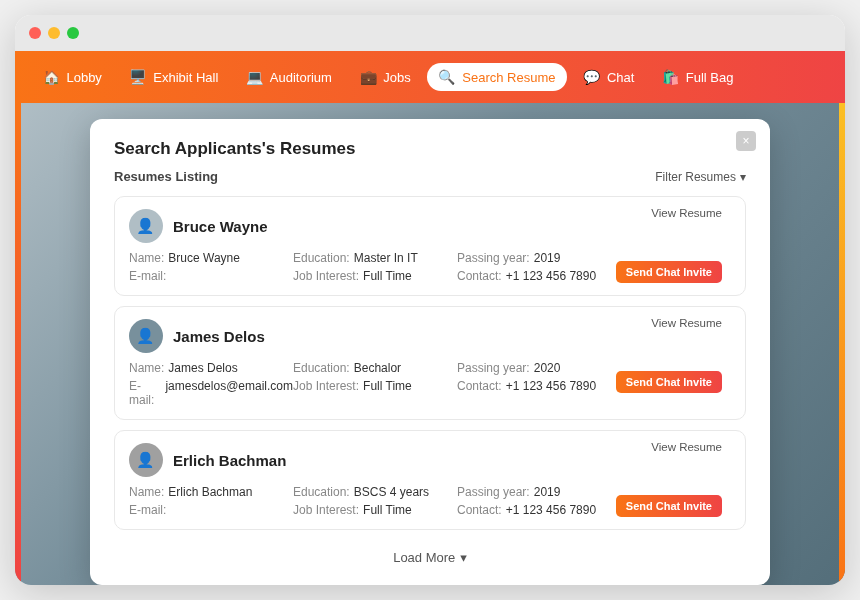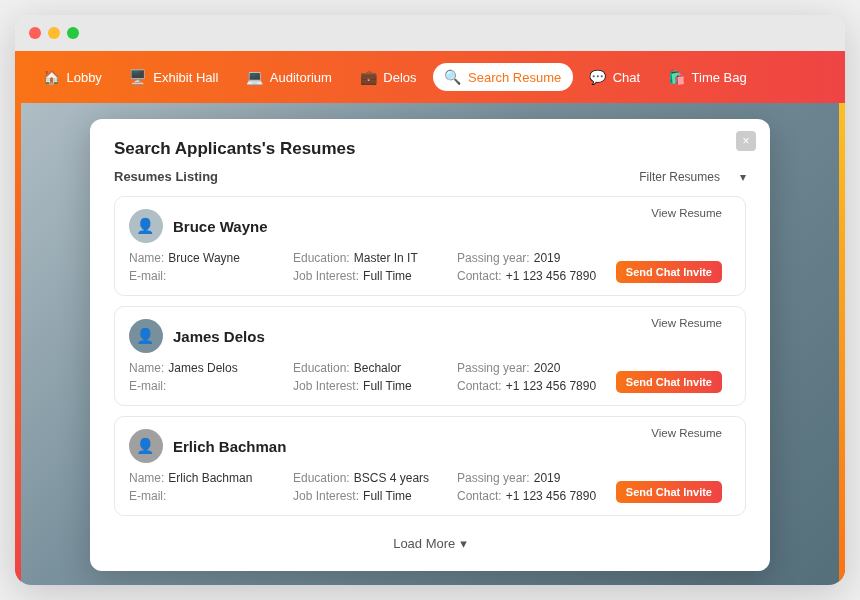--- a/index.html
+++ b/index.html
@@ -137,21 +137,21 @@
 
     .modal-subtitle {
       font-size: 13px;
       font-weight: 600;
       color: #444;
     }
 
     .filter-btn {
       display: flex;
       align-items: center;
-      gap: 20px;
+      gap: 4px;
       font-size: 12px;
       color: #555;
       cursor: pointer;
     }
 
     
     .applicant-card {
       border: 1px solid #e8e8e8;
       border-radius: 10px;
       padding: 12px 14px;
@@ -287,33 +287,33 @@
     <div class="nav-item">
       <span class="nav-icon">🖥️</span>
       <span>Exhibit Hall</span>
     </div>
     <div class="nav-item">
       <span class="nav-icon">💻</span>
       <span>Auditorium</span>
     </div>
     <div class="nav-item">
       <span class="nav-icon">💼</span>
-      <span>Delos</span>
+      <span>Jobs</span>
     </div>
     <div class="nav-item active">
       <span class="nav-icon">🔍</span>
       <span>Search Resume</span>
     </div>
     <div class="nav-item">
       <span class="nav-icon">💬</span>
       <span>Chat</span>
     </div>
     <div class="nav-item">
       <span class="nav-icon">🛍️</span>
-      <span>Time Bag</span>
+      <span>Full Bag</span>
     </div>
   </div>
 
   <div class="content-area">
     <div class="bg-image"></div>
     <div class="accent-left"></div>
     <div class="accent-right"></div>
 
     <div class="modal">
       <div class="modal-close">×</div>
@@ -381,20 +381,21 @@
           <div class="detail-row">
             <span class="detail-label">Education:</span>
             <span class="detail-value">Bechalor</span>
           </div>
           <div class="detail-row">
             <span class="detail-label">Passing year:</span>
             <span class="detail-value">2020</span>
           </div>
           <div class="detail-row">
             <span class="detail-label">E-mail:</span>
+            <span class="detail-value">jamesdelos@email.com</span>
           </div>
           <div class="detail-row">
             <span class="detail-label">Job Interest:</span>
             <span class="detail-value">Full Time</span>
           </div>
           <div class="detail-row">
             <span class="detail-label">Contact:</span>
             <span class="detail-value">+1 123 456 7890</span>
           </div>
         </div>

